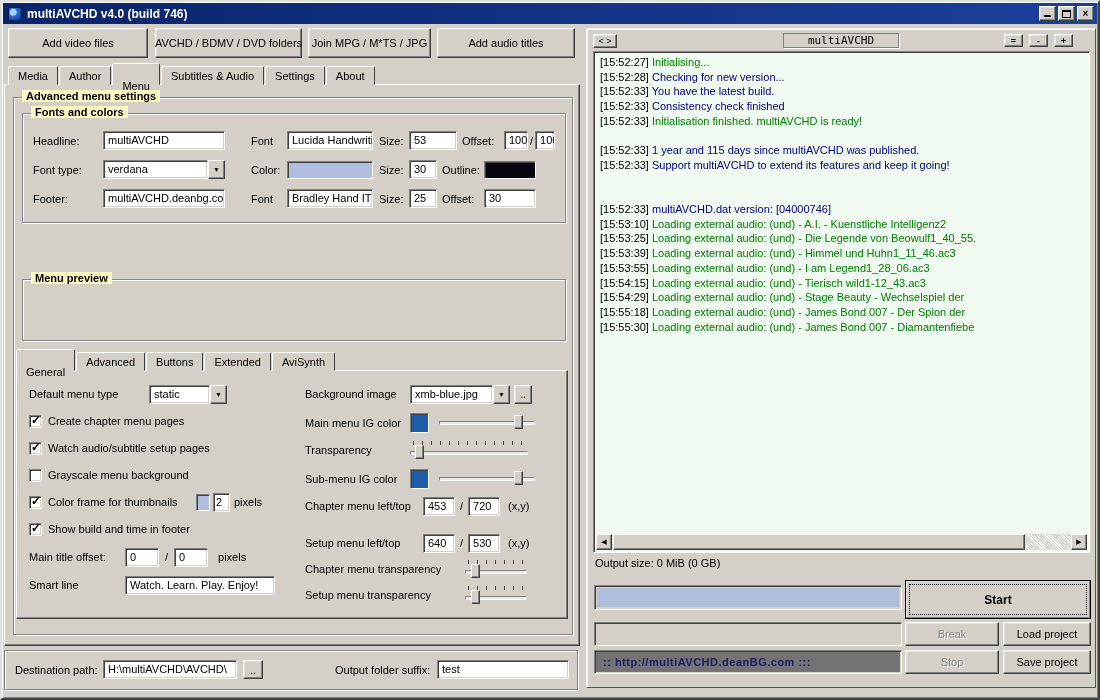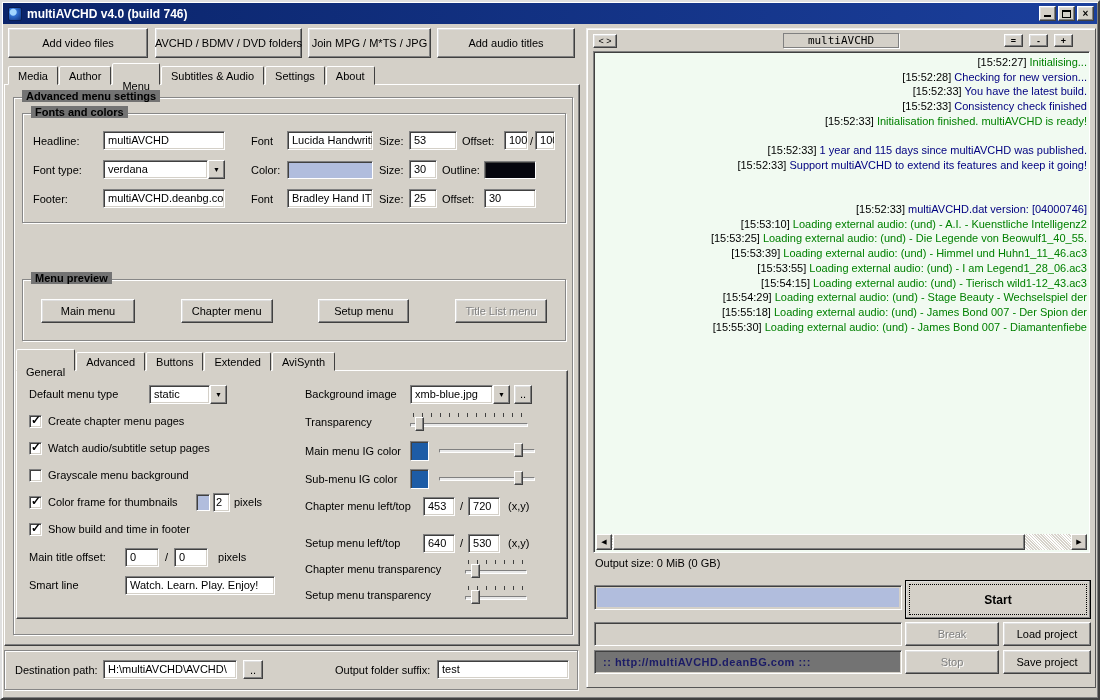--- a/index.html
+++ b/index.html
@@ -10,21 +10,21 @@
   
   .btn { position:absolute; background:#d4d0c8; border:1px solid; border-color:#fff #404040 #404040 #fff;
          box-shadow: inset -1px -1px 0 #808080, inset 1px 1px 0 #dfdfdf;
          display:flex; align-items:center; justify-content:center; cursor:default; white-space:nowrap; }
   .btn.inline { position:relative; }
   .btn.disabled { color:#808080; text-shadow:1px 1px 0 #fff; }
   .field { background:#fff; border:1px solid; border-color:#808080 #fff #fff #808080;
            box-shadow: inset 1px 1px 0 #404040, inset -1px -1px 0 #d4d0c8;
            padding:2px 3px 0 4px; height:19px; white-space:nowrap; overflow:hidden; }
   .group { position:absolute; border:1px solid #878787; box-shadow: inset 1px 1px 0 #fff, 1px 1px 0 #fff; }
-  .group > .legend { position:absolute; top:-8px; left:8px; background:#737373; padding:0 4px; font-weight:bold; }
+  .group > .legend { position:absolute; top:-8px; left:8px; background:#fef9c3; padding:0 4px; font-weight:bold; }
 
   
   .titlebar { position:absolute; left:3px; top:3px; width:1094px; height:21px;
               background:linear-gradient(90deg,#0a246a,#1b3f9c); display:flex; align-items:center; padding:0 3px; }
   .app-icon { width:14px; height:14px; margin:0 5px 0 2px; border-radius:2px;
               background:radial-gradient(circle at 35% 35%, #9fd4ff 0 3px, #2f6fd0 4px, #123a8a 90%); border:1px solid #0a1e50; }
   .title-text { color:#fff; font-weight:bold; font-size:12px; flex:1; }
   .winbtn { width:17px; height:15px; margin-left:2px; position:relative; font-weight:bold; font-size:10px; }
   .g-min { position:absolute; left:4px; bottom:3px; width:7px; height:2px; background:#000; }
   .g-max { position:absolute; left:3px; top:3px; width:9px; height:8px; border:1px solid #000; border-top-width:2px; }
@@ -62,21 +62,21 @@
   .slider.noticks .thumb { top:2px; }
 
   .swatch { border:1px solid; border-color:#808080 #fff #fff #808080; box-shadow: inset 1px 1px 0 #404040; }
 
   
   .rpanel { position:absolute; left:586px; top:28px; width:510px; height:660px;
             border:1px solid; border-color:#efefef #555 #555 #efefef; background:#d4d0c8; box-shadow: inset 1px 1px 0 #fff; }
   .log-wrap { position:absolute; left:6px; top:22px; width:497px; height:502px; background:#f1faf1;
               border:1px solid; border-color:#808080 #fff #fff #808080; box-shadow: inset 1px 1px 0 #404040; }
   .log-text { position:absolute; inset:3px 2px 19px 6px; overflow:hidden;
-              font-family:"DejaVu Sans Mono",monospace; font-size:11px; line-height:14.7px; white-space:pre;text-align:right; }
+              font-family:"DejaVu Sans Mono",monospace; font-size:11px; line-height:14.7px; white-space:pre; }
   .log-line { min-height:14.7px; }
   .hscroll { position:absolute; left:2px; right:2px; bottom:2px; height:16px;
              background-image:repeating-linear-gradient(45deg,#fff 0 1px,#d6d2ca 1px 2px); display:flex; }
   .sb-btn { width:16px; height:16px; background:#d4d0c8; border:1px solid; border-color:#fff #404040 #404040 #fff;
             box-shadow: inset -1px -1px 0 #808080; display:flex; align-items:center; justify-content:center; font-size:7px; }
   .sb-thumb { position:absolute; left:17px; top:0; width:412px; height:16px; background:#d4d0c8;
               border:1px solid; border-color:#fff #404040 #404040 #fff; box-shadow: inset -1px -1px 0 #808080; }
   .mono { font-family:"DejaVu Sans Mono",monospace; }
 
   .progress { position:absolute; border:1px solid; border-color:#808080 #fff #fff #808080;
@@ -179,34 +179,20 @@
         <span class="lbl" style="width:30px">Size:</span>
         <div class="field" style="width:28px">25</div>
         <span style="width:5px"></span>
         <span class="lbl" style="width:42px">Offset:</span>
         <div class="field" style="width:52px">30</div>
       </div>
     </div>
 
     <div class="group" style="left:8px;top:181px;width:544px;height:62px">
       <span class="legend">Menu preview</span>
-      <div class="row" style="position:absolute;left:18px;right:18px;top:19px;justify-content:space-between">
-        <div class="btn inline" style="width:94px;height:24px">
-            <span>Main menu</span>
-          </div>
-        <div class="btn inline" style="width:92px;height:24px">
-            <span>Chapter menu</span>
-          </div>
-        <div class="btn inline" style="width:91px;height:24px">
-            <span>Setup menu</span>
-          </div>
-        <div class="btn inline disabled" style="width:92px;height:24px">
-            <span>Title List menu</span>
-          </div>
-      </div>
     </div>
 
     <div class="tabstrip" style="left:2px;top:254px;height:19px">
       <div class="tab active"><span>General</span></div>
       <div class="tab"><span>Advanced</span></div>
       <div class="tab"><span>Buttons</span></div>
       <div class="tab"><span>Extended</span></div>
       <div class="tab"><span>AviSynth</span></div>
     </div>
 
@@ -264,34 +250,34 @@
           <div class="dd" style="width:100px">
             <div class="field">xmb-blue.jpg</div>
             <div class="dd-btn">
                 <span>▼</span>
               </div>
           </div>
           <div class="btn inline" style="width:18px;height:19px;margin-left:4px">
               <span>..</span>
             </div>
         </div>
+        <div class="row" style="height:24px;margin-bottom:4px">
+          <span class="lbl" style="width:105px">Main menu IG color</span>
+          <div class="swatch" style="width: 19px; height: 20px; margin-right: 10px; background-color: rgb(29, 92, 166);"></div>
+          <div class="slider noticks" style="width:96px">
+            <div class="track"></div>
+            <div class="thumb" style="left:78%"></div>
+          </div>
+        </div>
         <div class="row" style="height:22px;margin-bottom:6px">
           <span class="lbl" style="width:105px">Transparency</span>
           <div class="slider" style="width:118px">
             <div class="ticks"></div>
             <div class="track"></div>
             <div class="thumb" style="left:4%"></div>
-          </div>
-        </div>
-        <div class="row" style="height:24px;margin-bottom:4px">
-          <span class="lbl" style="width:105px">Main menu IG color</span>
-          <div class="swatch" style="width: 19px; height: 20px; margin-right: 10px; background-color: rgb(29, 92, 166);"></div>
-          <div class="slider noticks" style="width:96px">
-            <div class="track"></div>
-            <div class="thumb" style="left:78%"></div>
           </div>
         </div>
         <div class="row" style="height:24px;margin-bottom:4px">
           <span class="lbl" style="width:105px">Sub-menu IG color</span>
           <div class="swatch" style="width: 19px; height: 20px; margin-right: 10px; background-color: rgb(29, 92, 166);"></div>
           <div class="slider noticks" style="width:96px">
             <div class="track"></div>
             <div class="thumb" style="left:78%"></div>
           </div>
         </div>

